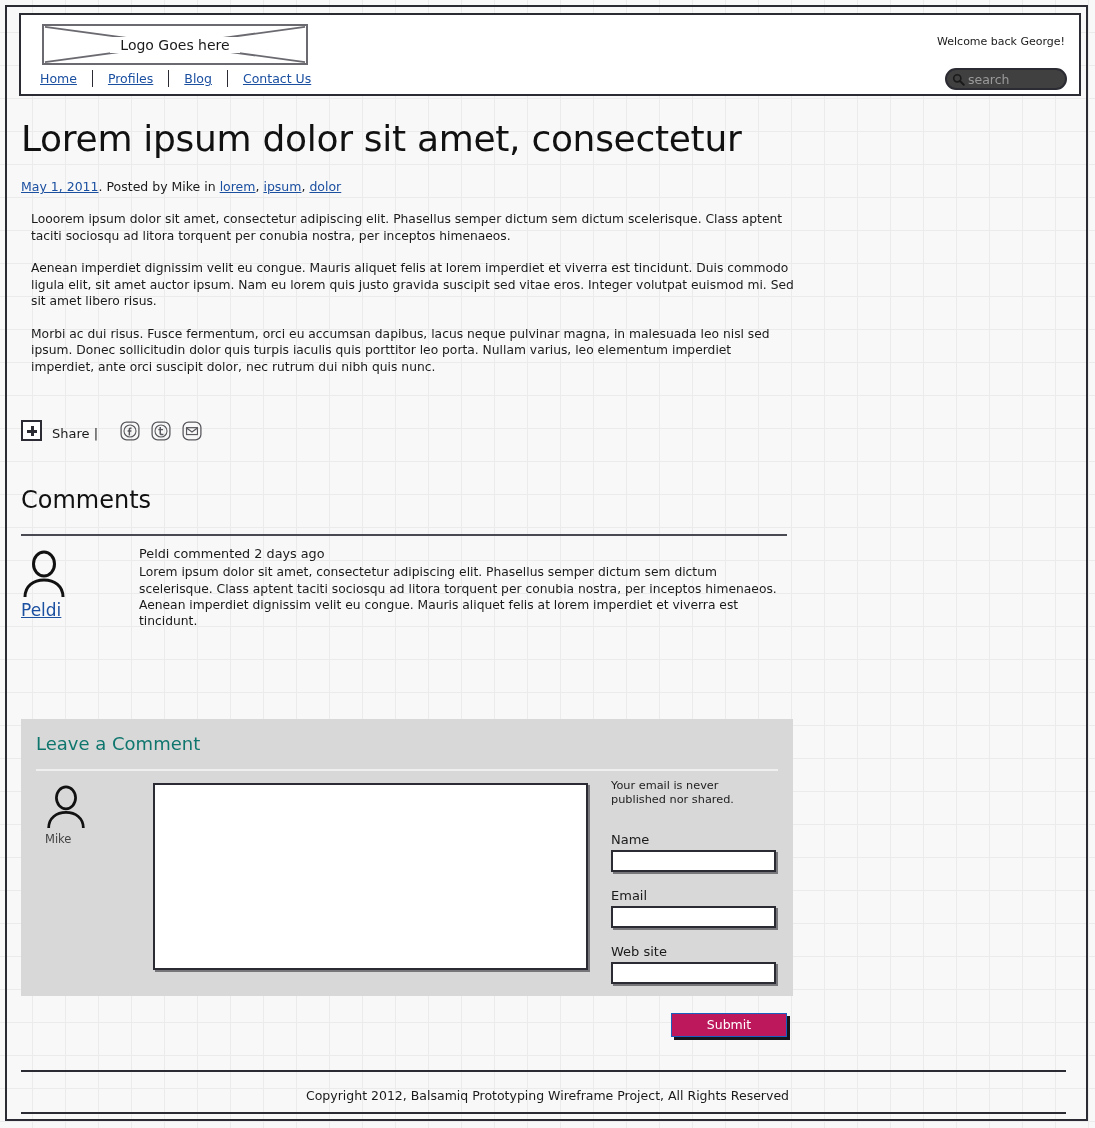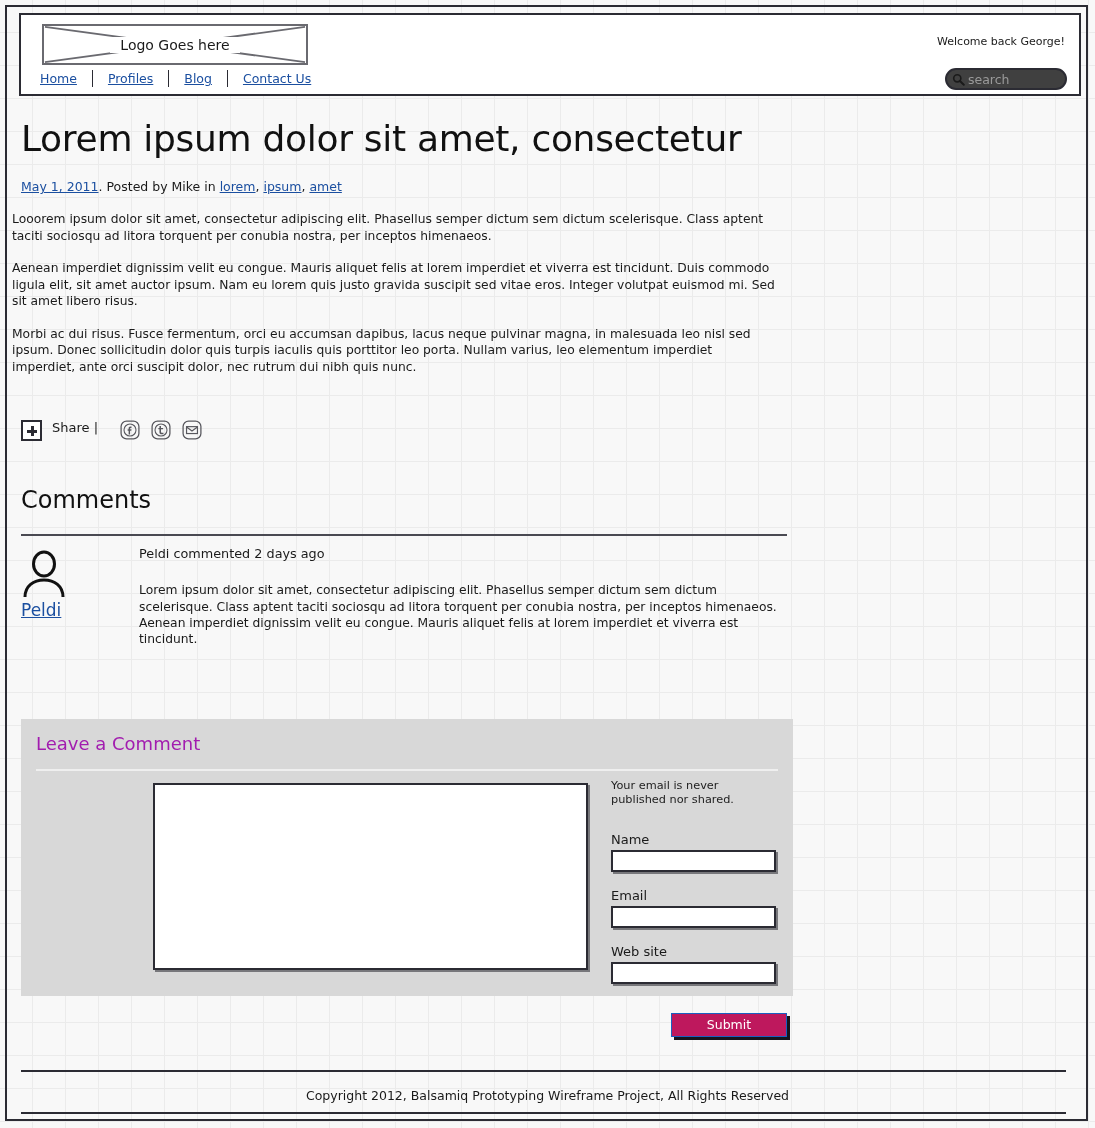--- a/index.html
+++ b/index.html
@@ -146,38 +146,38 @@
     font-size: 12.5px;
     color: #1a1a1a;
   }
   .byline a {
     color: #1b4fa0;
     text-decoration: underline;
   }
 
   .post-body {
     position: absolute;
-    left: 12px;
+    left: 31px;
     top: 211px;
     width: 766px;
     font-size: 12.3px;
     line-height: 16.5px;
     color: #1a1a1a;
   }
   .post-body p {
     margin: 0 0 16px 0;
   }
 
   
   .share-row {
     position: absolute;
     left: 21px;
     top: 420px;
     display: flex;
-    align-items: flex-start;
+    align-items: flex-end;
   }
   .plus-box {
     width: 21px;
     height: 21px;
     border: 2px solid #2b2b33;
     box-sizing: border-box;
     position: relative;
     background: #fff;
   }
   .plus-box::before, .plus-box::after {
@@ -249,42 +249,42 @@
   .comment-body {
     position: absolute;
     left: 118px;
     top: 0;
     width: 648px;
     font-size: 12.3px;
     line-height: 16.3px;
   }
   .comment-meta {
     font-size: 12.8px;
-    margin-bottom: 20px;
+    margin-bottom: 2px;
     color: #1a1a1a;
   }
   .comment-body p {
     margin: 0 0 16px 0;
   }
 
   
   .leave-panel {
     position: absolute;
     left: 21px;
     top: 719px;
     width: 772px;
     height: 277px;
     background: #d8d8d8;
   }
   .leave-title {
     position: absolute;
     left: 15px;
     top: 14px;
     font-size: 18px;
-    color: #a21caf;
+    color: #0f766e;
   }
   .leave-rule {
     position: absolute;
     left: 15px;
     top: 50px;
     width: 742px;
     height: 2px;
     background: #efefef;
   }
   .leave-avatar {
@@ -418,21 +418,21 @@
       <circle cx="6.5" cy="6.5" r="4.4" fill="none" stroke="#1a1a1a" stroke-width="2"></circle>
       <line x1="9.8" y1="9.8" x2="14.5" y2="14.5" stroke="#1a1a1a" stroke-width="2.4" stroke-linecap="round"></line>
     </svg>
     <span class="search-placeholder">search</span>
   </div>
 </div>
 
 <h1 class="post-title">Lorem ipsum dolor sit amet, consectetur</h1>
 
 <div class="byline">
-  <a href="#">May 1, 2011</a><span>. Posted by Mike in </span><a href="#">lorem</a>, <a href="#">ipsum</a>, <a href="#">amet</a>
+  <a href="#">May 1, 2011</a><span>. Posted by Mike in </span><a href="#">lorem</a>, <a href="#">ipsum</a>, <a href="#">dolor</a>
 </div>
 
 <div class="post-body">
   <p>Looorem ipsum dolor sit amet, consectetur adipiscing elit. Phasellus semper dictum sem dictum scelerisque. Class aptent taciti sociosqu ad litora torquent per conubia nostra, per inceptos himenaeos.</p>
   <p>Aenean imperdiet dignissim velit eu congue. Mauris aliquet felis at lorem imperdiet et viverra est tincidunt. Duis commodo ligula elit, sit amet auctor ipsum. Nam eu lorem quis justo gravida suscipit sed vitae eros. Integer volutpat euismod mi. Sed sit amet libero risus.</p>
   <p>Morbi ac dui risus. Fusce fermentum, orci eu accumsan dapibus, lacus neque pulvinar magna, in malesuada leo nisl sed ipsum. Donec sollicitudin dolor quis turpis iaculis quis porttitor leo porta. Nullam varius, leo elementum imperdiet imperdiet, ante orci suscipit dolor, nec rutrum dui nibh quis nunc.</p>
 </div>
 
 <div class="share-row">
   <div class="plus-box"></div>
@@ -470,20 +470,27 @@
   <div class="comment-body">
     <div class="comment-meta">Peldi commented 2 days ago</div>
     <p>Lorem ipsum dolor sit amet, consectetur adipiscing elit. Phasellus semper dictum sem dictum scelerisque. Class aptent taciti sociosqu ad litora torquent per conubia nostra, per inceptos himenaeos. Aenean imperdiet dignissim velit eu congue. Mauris aliquet felis at lorem imperdiet et viverra est tincidunt.</p>
   </div>
 </div>
 
 <div class="leave-panel">
   <div class="leave-title">Leave a Comment</div>
   <div class="leave-rule"></div>
 
+  <div class="leave-avatar">
+    <svg class="avatar-svg" viewBox="0 0 46 48">
+      <ellipse cx="23" cy="14" rx="10.5" ry="12" fill="none" stroke="#111" stroke-width="3"></ellipse>
+      <path d="M4 47 c0 -11 8.5 -17 19 -17 c10.5 0 19 6 19 17" fill="none" stroke="#111" stroke-width="3"></path>
+    </svg>
+    <span class="leave-avatar-name">Mike</span>
+  </div>
 
   <div class="comment-textarea"></div>
 
   <div class="form-right">
     <div class="privacy-note">Your email is never published nor shared.</div>
 
     <div class="field-label">Name</div>
     <div class="text-input"></div>
 
     <div class="field-label">Email</div>

